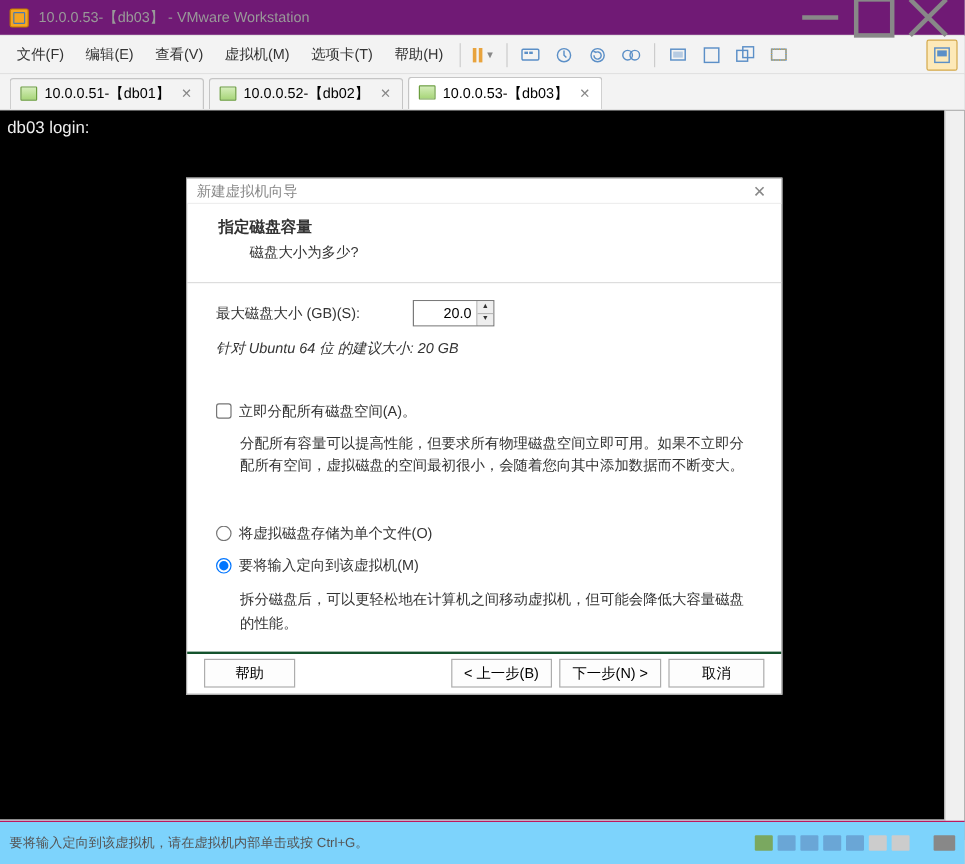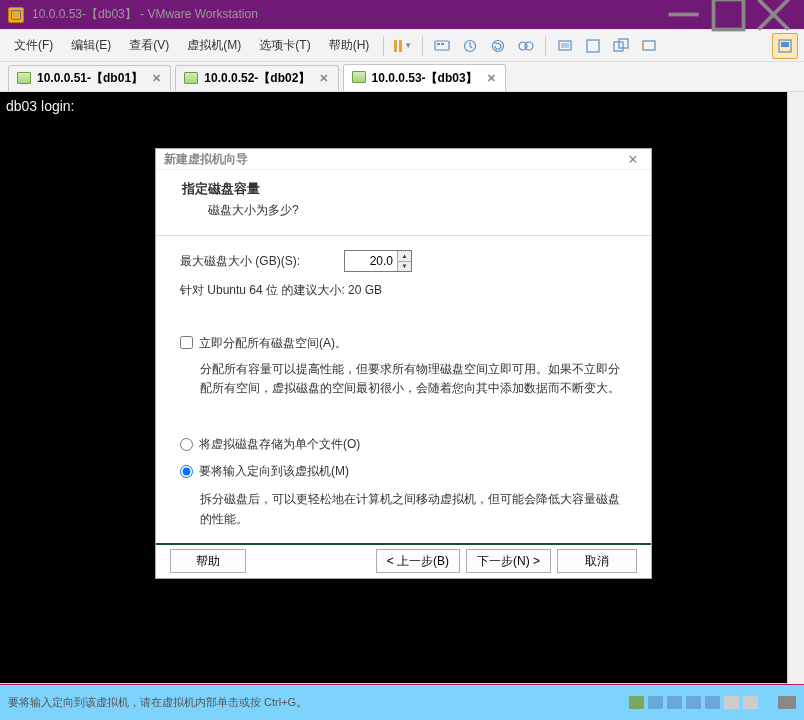--- a/index.html
+++ b/index.html
@@ -21,54 +21,54 @@
 .tool-btn { width: 26px; height: 26px; display: flex; align-items: center; justify-content: center; border-radius: 2px; }
 .tool-btn.active { background: #fde9b8; border: 1px solid #d4a84a; }
 .tool-btn svg { width: 16px; height: 16px; }
 .tool-pause { display: flex; align-items: center; gap: 1px; }
 .tool-pause .bars { display: flex; gap: 2px; }
 .tool-pause .bar { width: 3px; height: 12px; background: #e8a33d; }
 .tool-pause .dd { color: #888; font-size: 8px; margin-left: 1px; }
 
 
 .tabsbar { height: 30px; background: #f3f3f3; border-bottom: 1px solid #ddd; display: flex; align-items: flex-end; padding: 0 8px; gap: 4px; }
-.tab { height: 26px; background: #f3f3f3; border: 1px solid #c5c5c5; border-bottom: none; border-radius: 3px 3px 0 0; display: flex; align-items: center; padding: 0 6px 0 8px; gap: 6px; font-size: 12px; font-weight: bold; }
+.tab { height: 26px; background: #f3f3f3; border: 1px solid #c5c5c5; border-bottom: none; border-radius: 3px 3px 0 0; display: flex; align-items: center; padding: 0 6px 0 8px; gap: 6px; font-size: 12px; }
 .tab.active { background: #fff; height: 27px; position: relative; z-index: 2; }
 .tab .vm-icon { width: 14px; height: 14px; }
 .tab .vm-icon::before { content: ""; display: inline-block; width: 12px; height: 10px; border: 1px solid #6b9e3e; border-radius: 1px; background: linear-gradient(#d4edb9, #a8d67a); }
 .tab .close-x { color: #888; font-size: 11px; padding: 0 3px; cursor: pointer; }
 
 
 .console { position: absolute; top: 92px; left: 0; right: 0; bottom: 20px; background: #000; color: #eee; font-family: "Consolas", monospace; font-size: 14px; padding: 6px; }
 .console .scrollbar-v { position: absolute; right: 0; top: 0; bottom: 0; width: 17px; background: #f0f0f0; border-left: 1px solid #ccc; }
 .console .scrollbar-h { position: absolute; left: 0; right: 17px; bottom: 0; height: 17px; background: #f0f0f0; border-top: 1px solid #ccc; }
 
 
 .statusbar { position: absolute; bottom: 0; left: 0; right: 0; height: 36px; background: #7dd3fc; border-top: 1px solid #be185d; display: flex; align-items: center; padding: 0 8px; font-size: 11px; color: #555; }
 .statusbar .status-text { flex: 1; }
 .statusbar .status-icons { display: flex; gap: 4px; align-items: center; }
 .statusbar .sicon { width: 15px; height: 13px; background: #6aa6d6; border-radius: 1px; }
 
 
 .wizard { position: absolute; left: 155px; top: 148px; width: 497px; height: 431px; background: #fff; border: 1px solid #aaa; box-shadow: 2px 2px 8px rgba(0,0,0,0.3); z-index: 10; display: flex; flex-direction: column; }
 .wizard-title { height: 28px; background: #fff; border-bottom: 1px solid #eee; display: flex; align-items: center; padding: 0 8px; }
-.wizard-title .wt-text { flex: 1; font-size: 12px; color: #888; font-weight: bold; }
+.wizard-title .wt-text { flex: 1; font-size: 12px; color: #888; }
 .wizard-title .wt-close { width: 20px; height: 20px; display: flex; align-items: center; justify-content: center; color: #888; font-size: 13px; cursor: pointer; }
 .wizard-header { padding: 10px 26px 16px 26px; }
 .wizard-header .wh-title { font-size: 13px; font-weight: bold; color: #333; margin-bottom: 4px; }
 .wizard-header .wh-sub { font-size: 12px; color: #333; padding-left: 26px; }
 .wizard-sep { height: 1px; background: #ddd; margin: 0; }
 .wizard-body { flex: 1; padding: 14px 24px; font-size: 12px; color: #333; }
 .wb-row1 { display: flex; align-items: center; gap: 10px; margin-bottom: 10px; }
 .wb-row1 .spin-wrap { display: flex; align-items: stretch; border: 1px solid #7a7a7a; height: 22px; margin-left: 34px; }
 .wb-row1 .spin-wrap input { width: 52px; border: none; text-align: right; padding: 0 4px; font-size: 12px; outline: none; }
 .wb-row1 .spin-btns { width: 14px; display: flex; flex-direction: column; border-left: 1px solid #aaa; }
 .wb-row1 .spin-btns div { flex: 1; display: flex; align-items: center; justify-content: center; font-size: 6px; color: #333; background: #eee; cursor: pointer; }
 .wb-row1 .spin-btns div:first-child { border-bottom: 1px solid #aaa; }
-.wb-row2 { margin-bottom: 36px; }
+.wb-row2 { margin-bottom: 36px; font-style: italic; }
 .wb-check { display: flex; align-items: flex-start; gap: 6px; margin-bottom: 8px; }
 .wb-check input[type=checkbox] { width: 13px; height: 13px; margin-top: 1px; }
 .wb-desc { padding-left: 20px; line-height: 1.6; color: #333; margin-bottom: 38px; }
 .wb-radio { display: flex; align-items: center; gap: 6px; margin-bottom: 10px; }
 .wb-radio input[type=radio] { width: 13px; height: 13px; }
 .wb-desc2 { padding-left: 20px; line-height: 1.6; color: #333; }
 .wizard-footer { height: 46px; border-top: 2px solid #14532d; display: flex; align-items: center; padding: 0 14px; gap: 6px; }
 .wizard-footer .wf-spacer { flex: 1; }
 .wizard-footer button { height: 24px; min-width: 80px; font-size: 12px; background: #fdfdfd; border: 1px solid #adadad; cursor: pointer; padding: 0 10px; }
 .wizard-footer button.help { min-width: 76px; }

